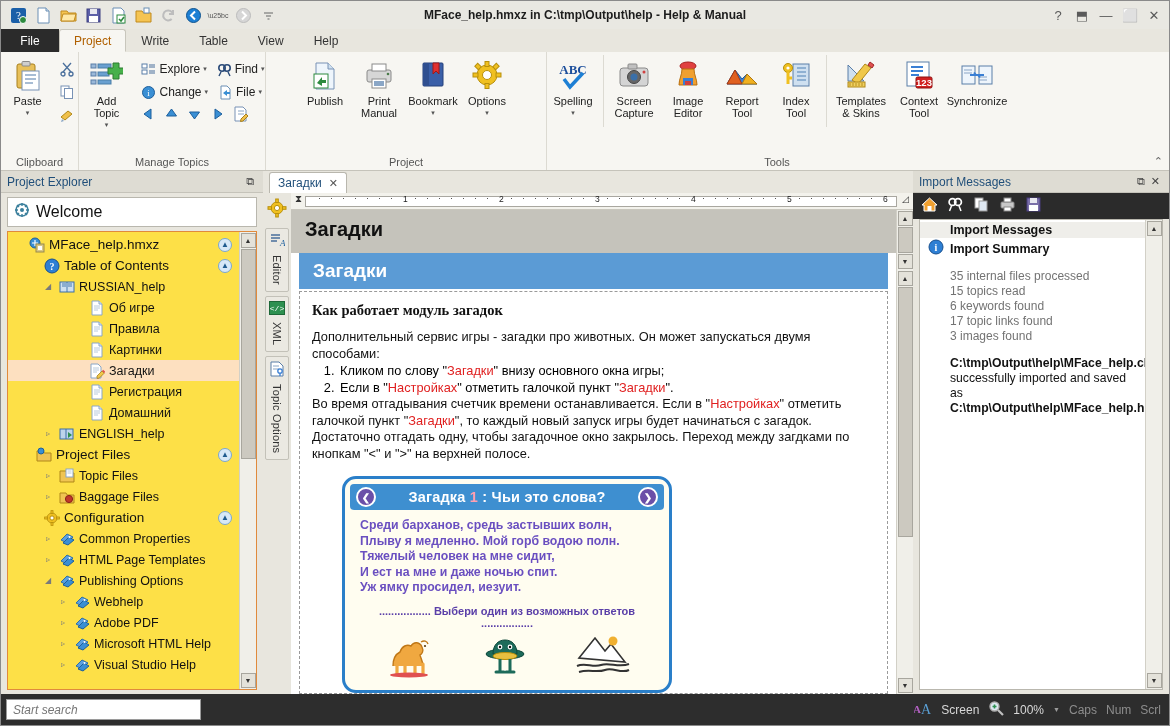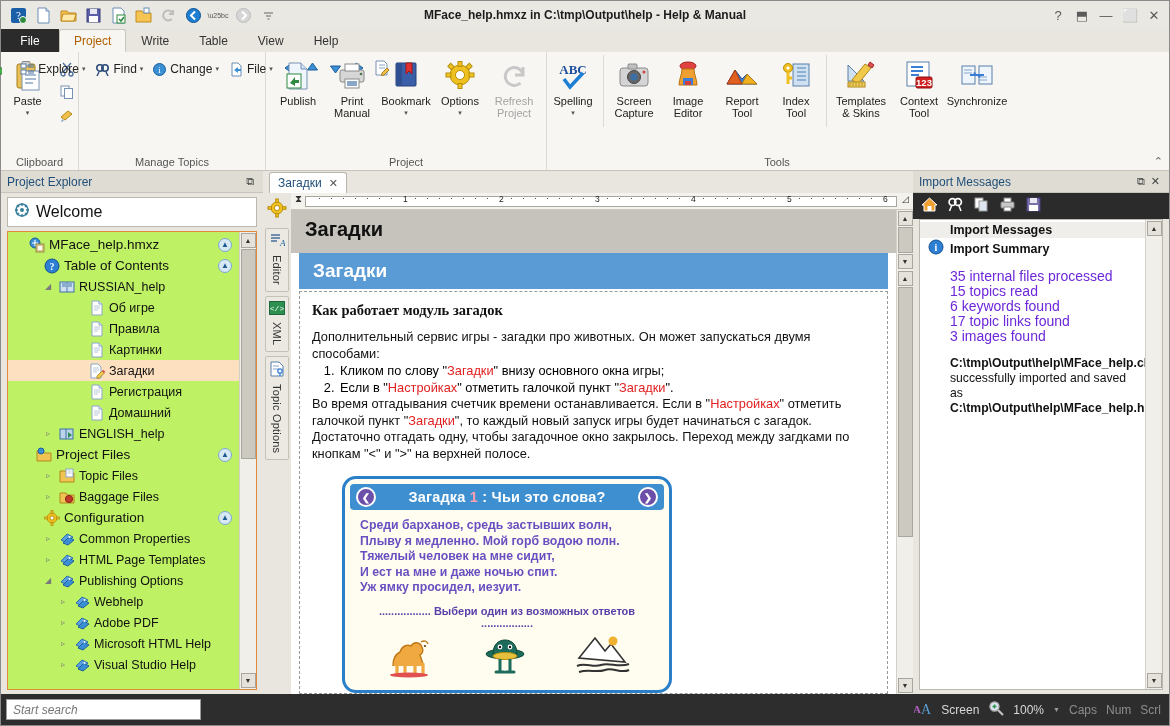--- a/index.html
+++ b/index.html
@@ -107,21 +107,21 @@
     border-bottom: 1px solid #c5c3ba;
   }
   .panel-header .ph-title { flex: 1; }
   .ph-btn { color: #444; font-size: 11px; padding: 0 3px; }
   .welcome-row {
     height: 30px; margin: 4px 6px 0 6px; background: #fff;
     border: 1px solid #b9b7ae; display: flex; align-items: center;
     gap: 6px; padding-left: 6px; font-size: 16px; color: #111;
   }
   .tree-wrap {
-    flex: 1; margin: 4px 6px 4px 6px; background: #bef264;
+    flex: 1; margin: 4px 6px 4px 6px; background: #fde047;
     border: 1px solid #e08a3c; overflow: hidden; position: relative;
     display: flex;
   }
   .tree { flex: 1; overflow: hidden; padding: 2px 0; }
   .trow {
     height: 21px; display: flex; align-items: center; gap: 4px;
     font-size: 12.5px; color: #111; padding-right: 4px; white-space: nowrap;
   }
   .trow.sel { background: #fde0c0; }
   .trow .exp {
@@ -246,21 +246,21 @@
   .imp-toolbar {
     height: 26px; background: #2b2b2b; display: flex; align-items: center;
     gap: 9px; padding-left: 8px; flex: 0 0 26px;
   }
   .imp-body { flex: 1; background: #fff; margin: 0 6px 4px 6px; display: flex; min-height: 0;
               border: 1px solid #b9b7ae; }
   .imp-list { flex: 1; padding: 2px 0; overflow: hidden; }
   .imp-row { display: flex; align-items: center; gap: 6px; padding: 1px 6px 1px 8px; }
   .imp-head-row { background: #efeeea; }
   .imp-strong { font-weight: bold; font-size: 12.5px; color: #111; }
-  .imp-stat { font-size: 14px; color: #6d28d9; padding: 0 4px 0 30px; line-height: 15px; }
+  .imp-stat { font-size: 12px; color: #737373; padding: 0 4px 0 30px; line-height: 15px; }
   .imp-path { font-size: 12.2px; color: #111; padding: 0 4px 0 30px; line-height: 15px; }
   .imp-path b { font-weight: bold; }
 
   
   .statusbar {
     height: 31px; background: #2d2d2d; display: flex; align-items: center;
     flex: 0 0 31px; position: relative;
   }
   .search-box {
     width: 195px; height: 21px; margin-left: 5px; background: #fff;
@@ -420,21 +420,21 @@
                 <rect x="2" y="12" width="5" height="4" fill="#9ab8d8" stroke="#5a7ea8"></rect>
                 <rect x="9" y="12" width="11" height="4" fill="#6aa0d0" stroke="#4a7ea8"></rect>
                 <rect x="2" y="20" width="5" height="4" fill="#9ab8d8" stroke="#5a7ea8"></rect>
                 <rect x="9" y="20" width="13" height="4" fill="#6aa0d0" stroke="#4a7ea8"></rect>
                 <path d="M24 3h6v5h5v6h-5v5h-6v-5h-5V8h5z" fill="#46b04a" stroke="#2d7a30"></path>
               </svg>
           </div>
           <div class="bigcap">Add Topic</div>
           <div class="caret">▾</div>
         </div>
-        <div style="display:flex;flex-direction:row;gap:1px;padding-top:3px">
+        <div style="display:flex;flex-direction:column;gap:1px;padding-top:3px">
           <div style="display:flex;gap:2px">
             <div class="smallbtn">
               <svg width="15" height="15" viewBox="0 0 15 15">
                   <rect x="1" y="2" width="5" height="4" fill="#fff" stroke="#5a7ea8"></rect>
                   <rect x="1" y="8" width="5" height="4" fill="#fff" stroke="#5a7ea8"></rect>
                   <path d="M8 3h6M8 5h6M8 9h6M8 11h6" stroke="#4a6f9c" stroke-width="1.2"></path>
                 </svg>
               <span>Explore</span>
               <span class="caret">▾</span>
             </div>
@@ -536,29 +536,20 @@
                   <rect x="2" y="13" width="5" height="4"></rect>
                   <rect x="25" y="13" width="5" height="4"></rect>
                   <rect x="5" y="4" width="4" height="5" transform="rotate(-45 7 6.5)"></rect>
                   <rect x="23" y="4" width="4" height="5" transform="rotate(45 25 6.5)"></rect>
                 </g>
                 <circle cx="16" cy="15" r="4.5" fill="#fff" stroke="#b8900c"></circle>
               </svg>
           </div>
           <div class="bigcap">Options</div>
           <div class="caret">▾</div>
-        </div>
-        <div class="bigbtn disabled">
-          <div class="bigicon">
-            <svg width="32" height="32" viewBox="0 0 32 32">
-                <path d="M25 14a9 9 0 1 0-2.5 9" stroke="#c8c8c8" stroke-width="3" fill="none"></path>
-                <path d="M25 7v8h-8" stroke="#c8c8c8" stroke-width="3" fill="none"></path>
-              </svg>
-          </div>
-          <div class="bigcap">Refresh Project</div>
         </div>
       </div>
       <div class="rgroup-label">Project</div>
     </div>
 
     <div class="rgroup" style="width:460px;border-right:none">
       <div class="rgroup-body">
         <div class="bigbtn">
           <div class="bigicon">
             <svg width="34" height="32" viewBox="0 0 34 32">

